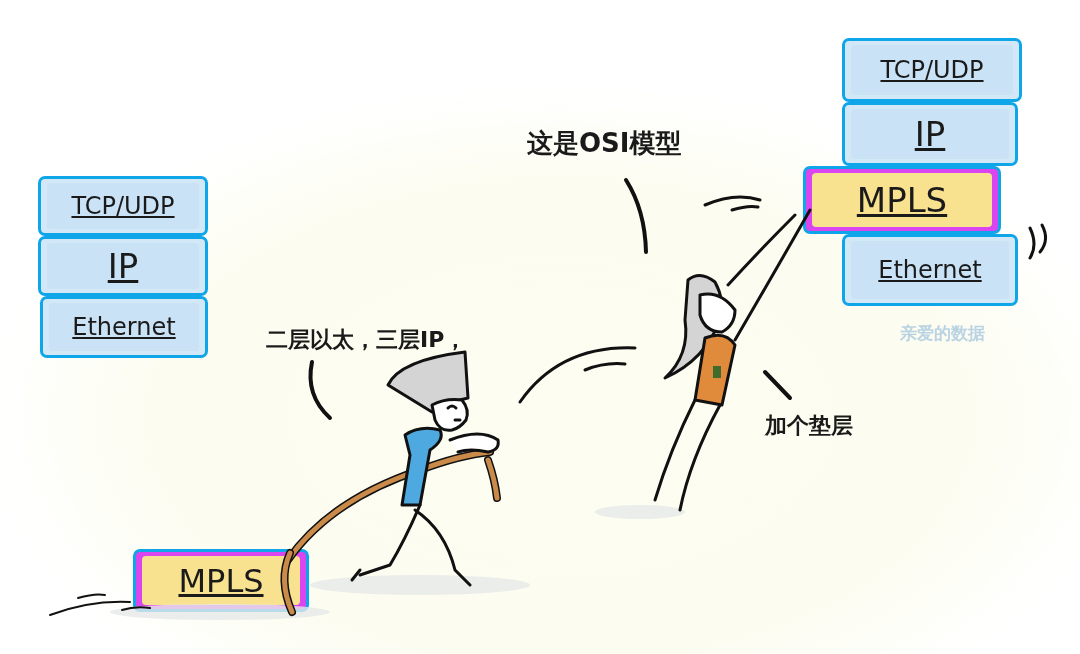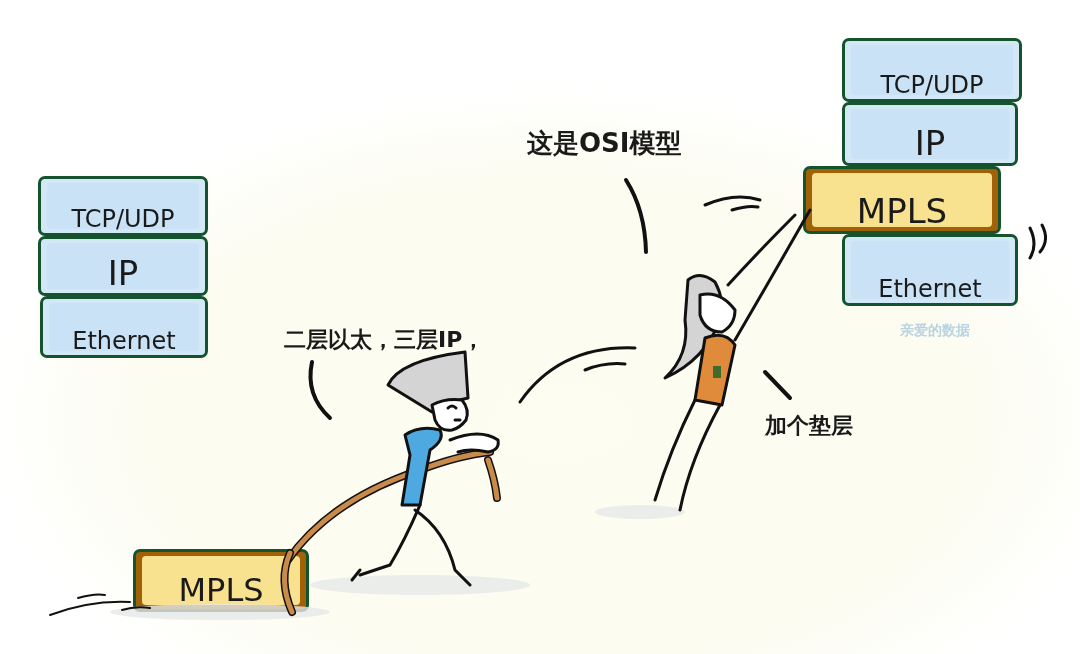--- a/index.html
+++ b/index.html
@@ -9,41 +9,42 @@
     font-family: "DejaVu Sans", "Liberation Sans", sans-serif;
   }
   .bg-sweep {
     position: absolute; inset: 0;
     background:
       radial-gradient(ellipse 720px 420px at 560px 420px, #fdfdf2 0%, #fcfcf0 55%, rgba(255,255,255,0) 80%);
   }
   .scene { position: absolute; inset: 0; }
   .layer-box {
     position: absolute; box-sizing: border-box;
-    border: 3px solid #14532d; border-radius: 7px;
-    display: flex; align-items: flex-end; justify-content: center;
+    border: 3px solid #0ea5e9; border-radius: 7px;
+    display: flex; align-items: center; justify-content: center;
     color: #1a1a1a;
+    text-decoration: underline;
   }
   .layer-box.blue { background: #d3e8f7; }
   .layer-box.blue::before {
     content: ""; position: absolute; inset: 4px 6px; border-radius: 4px;
     background: #c9e2f5; z-index: 0;
   }
-  .layer-box.yellow { background: #a16207; }
+  .layer-box.yellow { background: #d946ef; }
   .layer-box.yellow::before {
     content: ""; position: absolute; inset: 4px 6px; border-radius: 4px;
     background: #f8e28f; z-index: 0;
   }
   .layer-box span { position: relative; z-index: 1; }
   .caption {
     position: absolute; color: #1a1a1a; font-weight: bold; line-height: 1.25;
     white-space: pre;
   }
   .watermark {
-    position: absolute; color: #b9d3e3; font-weight: bold; font-size: 14px;
+    position: absolute; color: #b9d3e3; font-weight: bold; font-size: 17px;
   }
   svg.art { position: absolute; left: 0; top: 0; }
 </style>
 </head>
 <body>
 
 <div class="bg-sweep"></div>
 
 <div class="scene">
 
@@ -137,20 +138,20 @@
       <path d="M700 295 Q720 290 735 310 Q735 325 722 332 Q705 332 700 315 Z" fill="#fff"></path>
 
       <path d="M705 338 Q725 330 735 345 L722 405 L695 400 Z" fill="#e08a3c"></path>
       <rect x="713" y="366" width="8" height="12" fill="#3f6b2c" stroke="none"></rect>
 
       <path d="M695 400 Q670 450 655 500" fill="none"></path>
       <path d="M720 405 Q690 460 680 510" fill="none"></path>
     </g>
   </svg>
 
-  <div class="caption" style="left:284px; top:271px; font-size:22px;">
+  <div class="caption" style="left:266px; top:271px; font-size:22px;">
     <div>二层以太，三层IP，</div>
   </div>
   <div class="caption" style="left:527px; top:127px; font-size:26px;">这是OSI模型</div>
   <div class="caption" style="left:765px; top:412px; font-size:22px;text-align:center;">加个垫层</div>
 
   <div class="watermark" style="left:900px; top:322px;">亲爱的数据</div>
 </div>
 
 </body></html>

